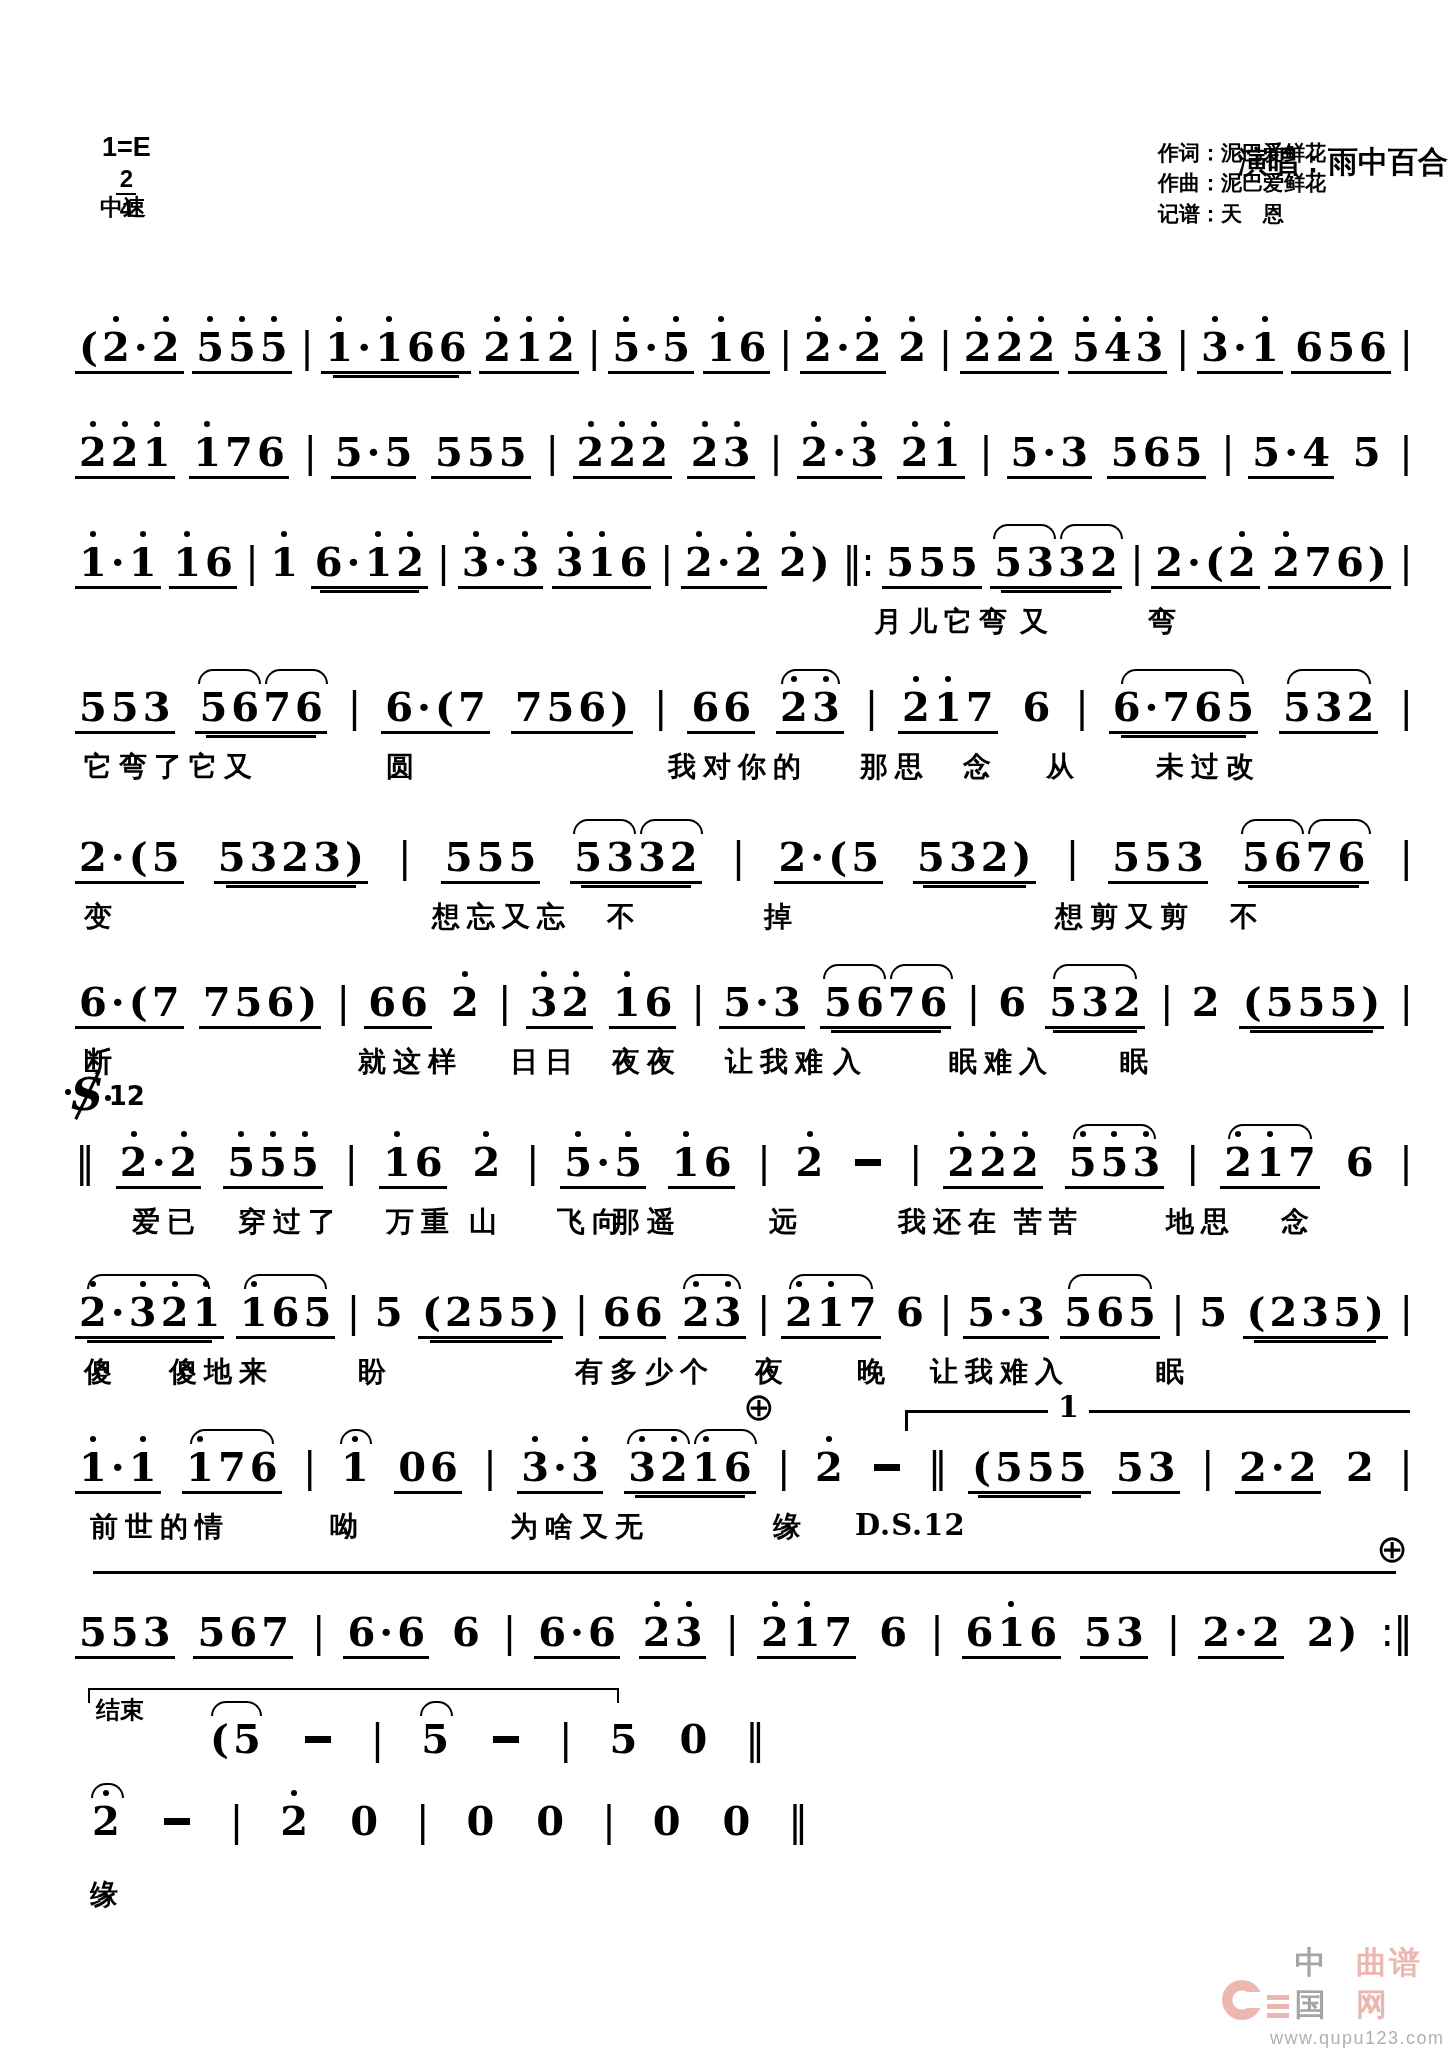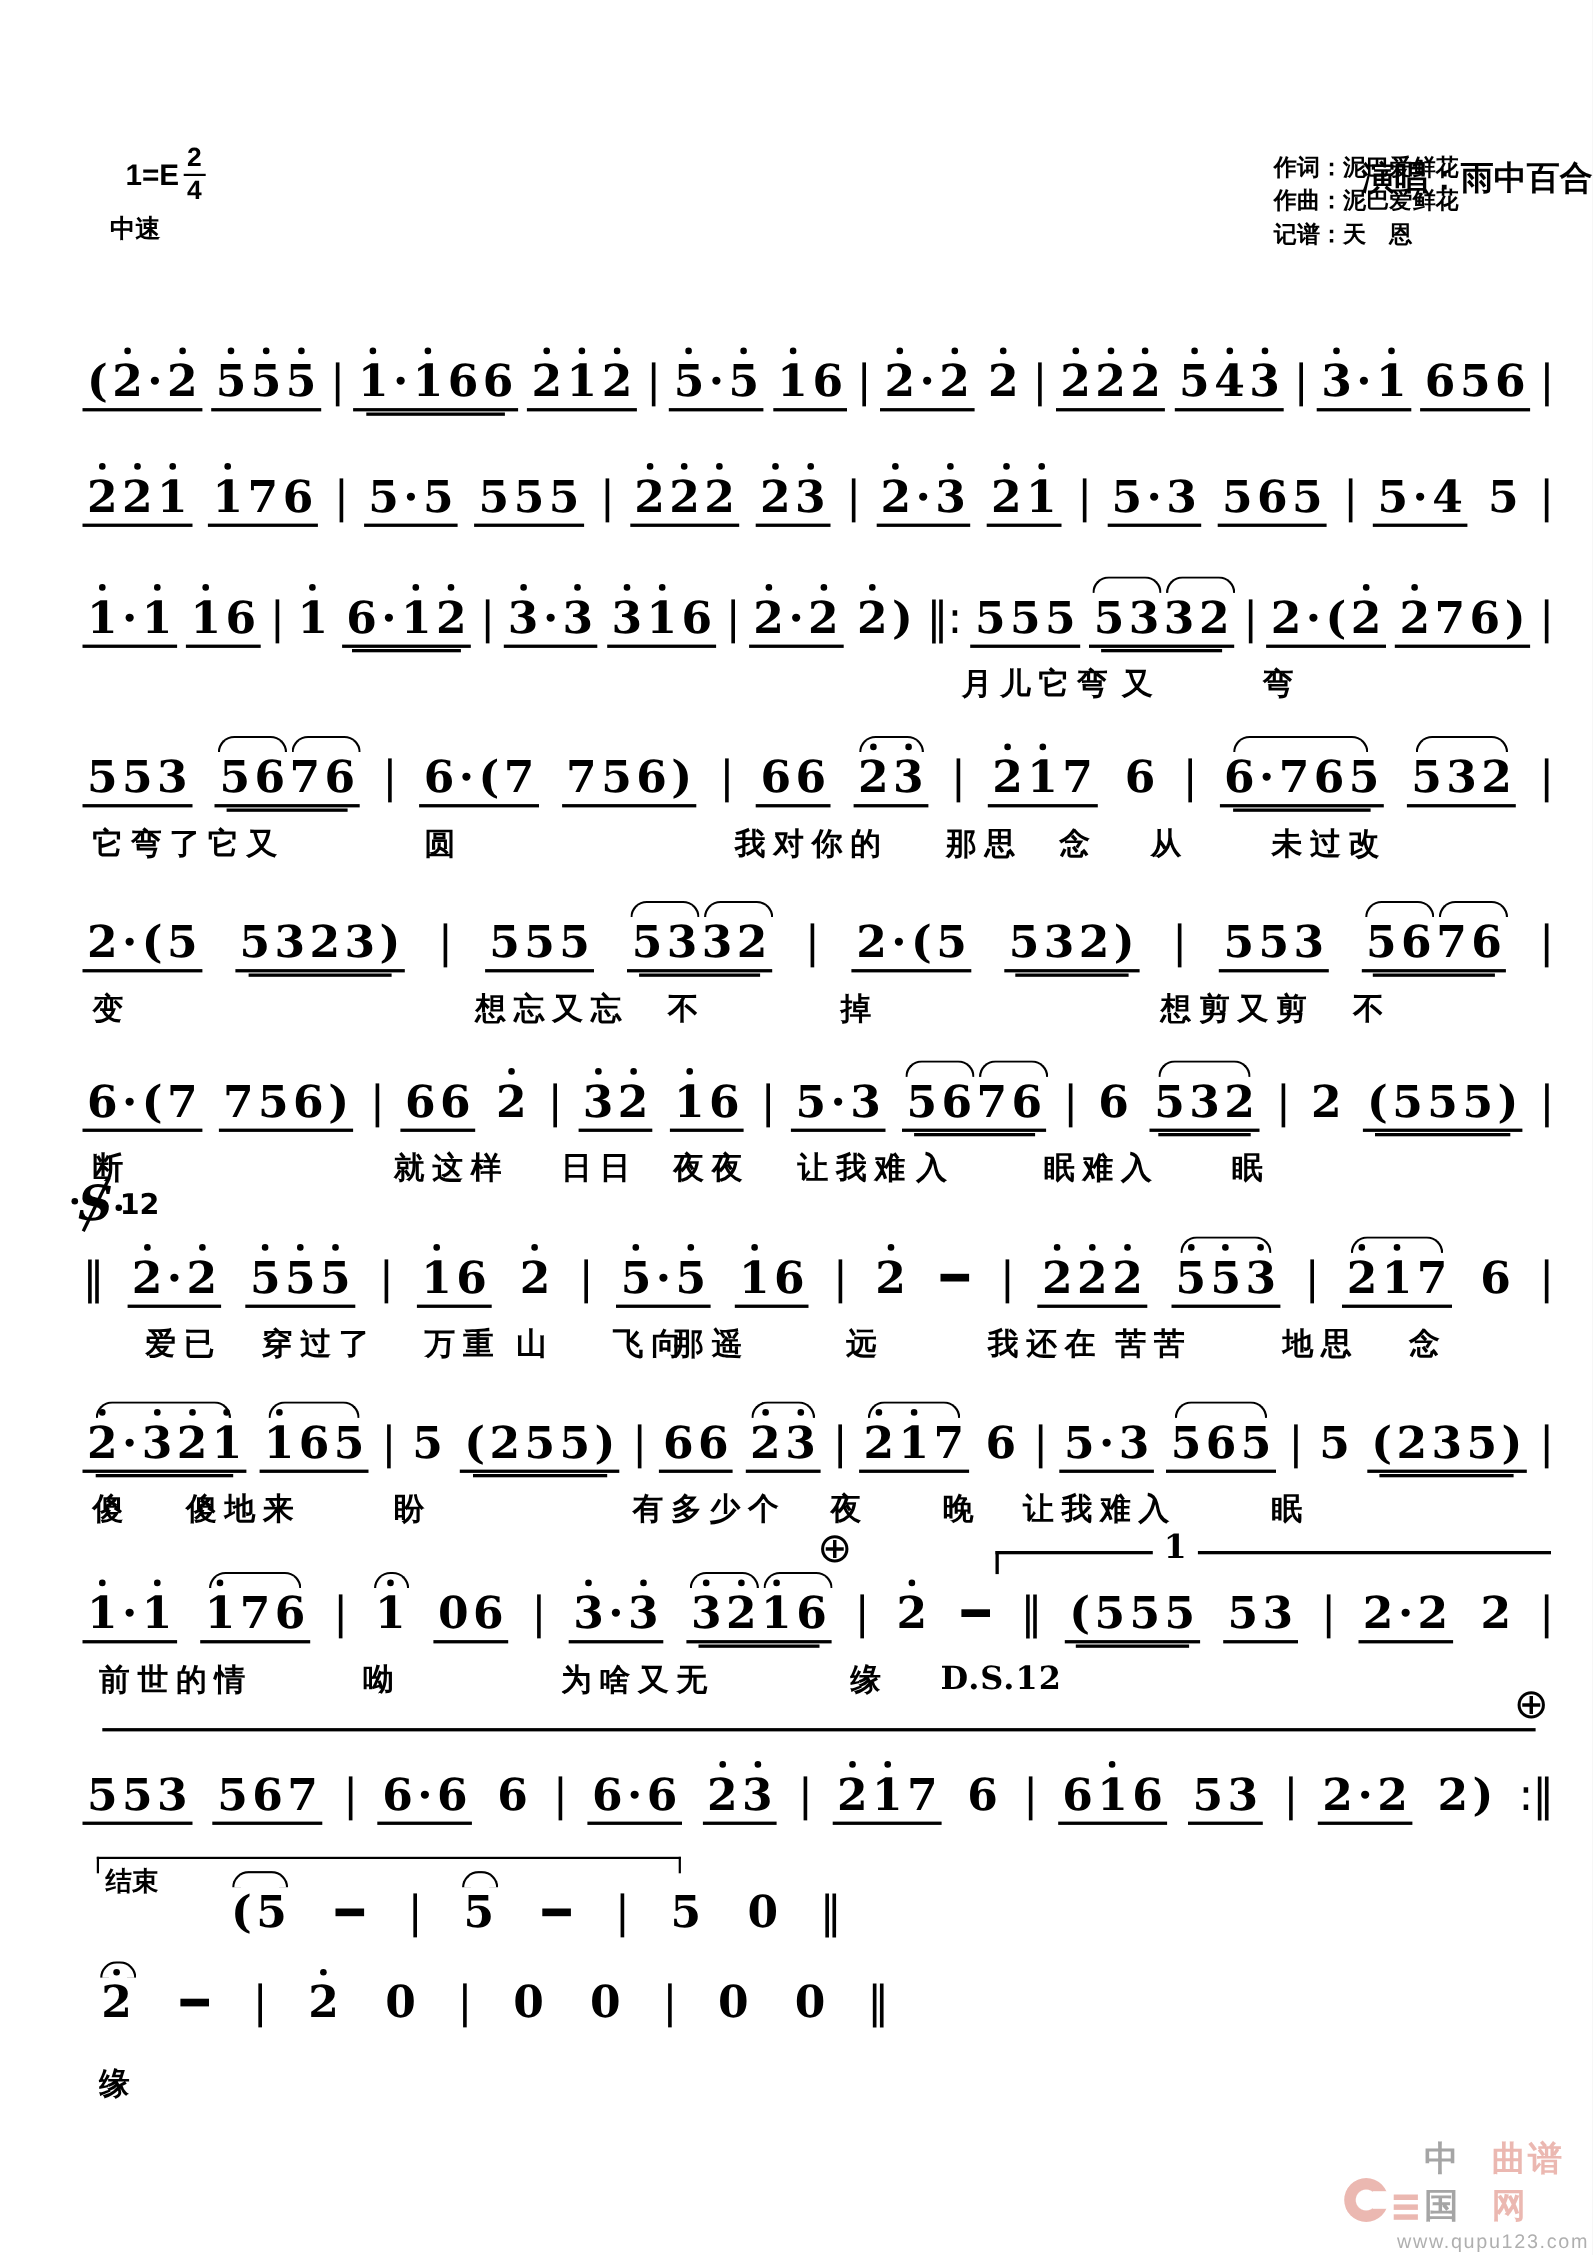--- a/index.html
+++ b/index.html
@@ -3,22 +3,22 @@
 <meta charset="utf-8">
 <style>
   html,body{margin:0;padding:0;background:#e8e8e8;}
   .sheet{position:relative;width:1448px;height:2050px;background:#fff;margin:0 auto;
          font-family:"DejaVu Serif",serif;color:#000;overflow:hidden;}
   
   .title{position:absolute;top:62px;left:0;width:100%;text-align:center;
          font-size:48px;font-weight:700;letter-spacing:6px;font-family:"Liberation Sans",sans-serif;}
   .singer{position:absolute;top:142px;left:0;width:100%;text-align:right;
           font-size:30px;font-weight:700;font-family:"Liberation Sans",sans-serif;}
-  .keysig{position:absolute;top:132px;left:114px;font-size:27px;font-weight:600;
-          font-family:"Liberation Sans",sans-serif;display:flex;align-items:center;gap:4px;}
+  .keysig{position:absolute;top:132px;left:102px;font-size:27px;font-weight:600;
+          font-family:"Liberation Sans",sans-serif;display:flex;align-items:center;gap:4px;flex-direction:column;}
   .frac{display:inline-flex;flex-direction:column;align-items:center;line-height:1;font-size:24px;font-weight:700;}
   .frac .bar-mid{width:20px;height:2px;background:#000;margin:2px 0;}
   .tempo{position:absolute;top:192px;left:100px;font-size:23px;font-weight:600;
          font-family:"Liberation Sans",sans-serif;}
   .credits{position:absolute;top:138px;left:1158px;font-size:21px;font-weight:600;
            line-height:1.45;font-family:"Liberation Sans",sans-serif;}
   
   .mline{position:absolute;left:75px;right:36px;height:115px;}
   .line0{top:308px}.line1{top:413px}.line2{top:523px}.line3{top:668px}.line4{top:818px}
   .line5{top:963px}.line6{top:1123px}.line7{top:1273px}.line8{top:1428px}.line9{top:1593px}

